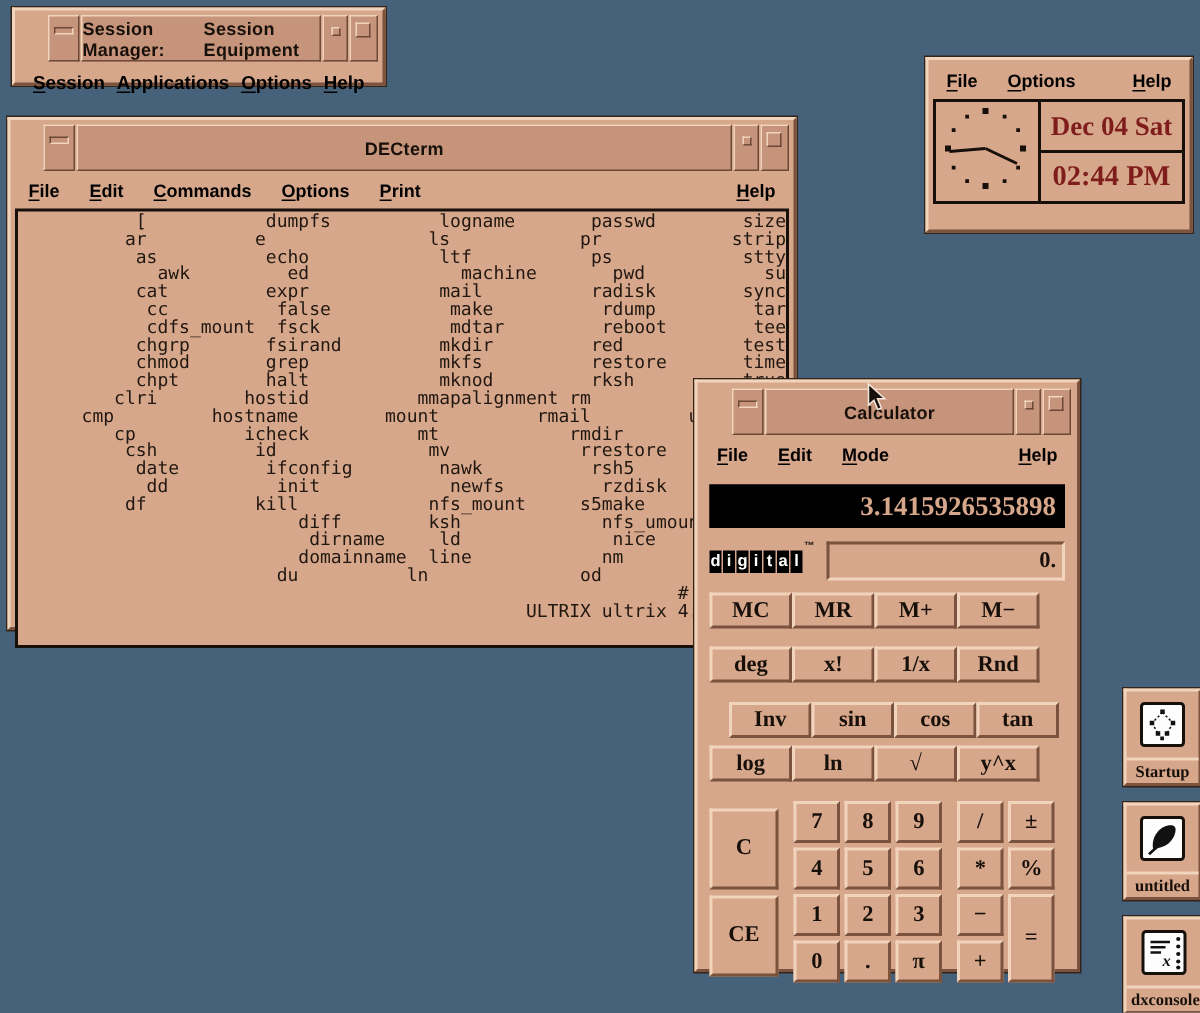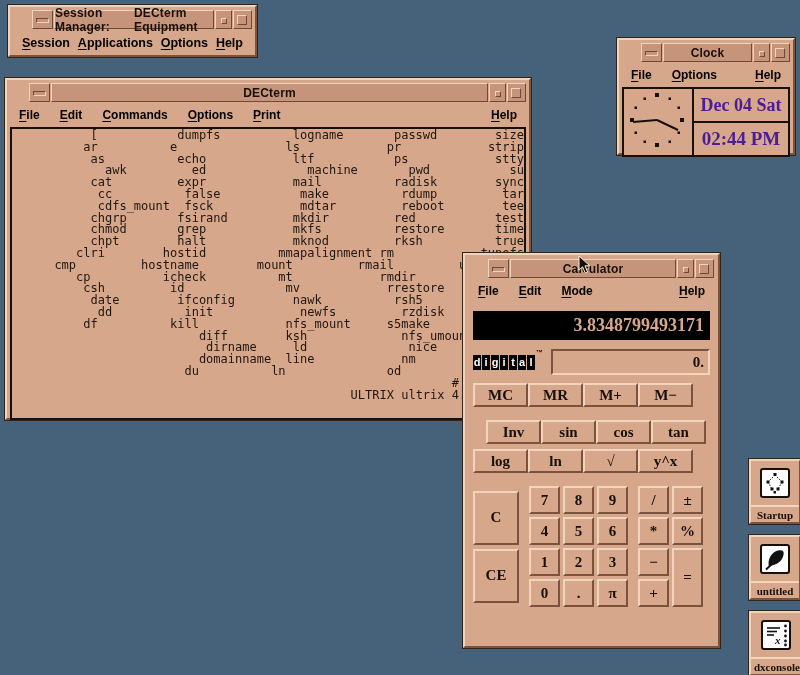--- a/index.html
+++ b/index.html
@@ -9,21 +9,21 @@
     font-family:"Liberation Sans",sans-serif;
     -webkit-font-smoothing:none;
   }
   .window{
     position:absolute;background:#d7a78b;
     border:2px solid;border-color:#f1d4bc #7a523d #7a523d #f1d4bc;
     box-shadow:0 0 0 1px #33241a;
     padding:3px;box-sizing:border-box;
   }
   .titlebar{
-    display:flex;align-items:stretch;height:19px;gap:1px;margin-bottom:2px;padding-left:19px;
+    display:flex;align-items:stretch;height:31px;gap:1px;margin-bottom:2px;padding-left:19px;
   }
   .tb-piece{
     background:#c6947a;
     border:1px solid;border-color:#f1d4bc #6d4936 #6d4936 #f1d4bc;
   }
   .wm-btn{width:19px;position:relative;}
   .wm-btn::after{content:"";position:absolute;left:3px;right:3px;top:7px;height:3px;
     background:#c6947a;border:1px solid;border-color:#6d4936 #f1d4bc #f1d4bc #6d4936;}
   .title-text{
     flex:1;display:flex;align-items:center;justify-content:center;
@@ -60,21 +60,21 @@
   
   #session-manager{left:8px;top:5px;width:249px;height:52px;}
   #session-manager .menubar{height:24px;justify-content:space-between;gap:0;font-size:12.5px;}
 
   
   #clock{left:617px;top:38px;width:178px;height:117px;}
   #clock-body{display:flex;border:2px solid #17100a;height:66px;margin-top:1px;background:#d7a78b;}
   #clock-analog{width:68px;border-right:2px solid #17100a;position:relative;}
   #clock-digital{flex:1;display:flex;flex-direction:column;}
   .clock-cell{flex:1;display:flex;align-items:center;justify-content:center;
-    font-family:"Liberation Serif",serif;font-weight:bold;color:#4c1d95;}
+    font-family:"Liberation Serif",serif;font-weight:bold;color:#7f1d1d;}
   #clock-date{border-bottom:2px solid #17100a;font-size:18px;}
   #clock-time{font-size:19px;}
 
   
   #calculator{left:463px;top:253px;width:257px;height:395px;padding:4px;}
   #calc-display{
     margin:9px 4px 0 4px;height:27px;background:#000;
     display:flex;align-items:center;justify-content:flex-end;padding:0 5px;
     font-family:"Liberation Serif",serif;font-weight:bold;font-size:18px;color:#d7a78b;
     border:1px solid #000;
@@ -134,21 +134,21 @@
 </style>
 </head>
 <body>
 
 <div class="window" id="session-manager">
   <div class="titlebar">
     <div class="tb-piece wm-btn"></div>
     <div class="tb-piece title-text">
       <span>Session Manager:</span>
       <span style="width:14px"></span>
-      <span>DECterm Equipment</span>
+      <span>Session Equipment</span>
     </div>
     <div class="tb-piece min-btn"></div>
     <div class="tb-piece max-btn"></div>
   </div>
   <div class="menubar">
       <span class="menu-item"><span class="mn">S</span>ession</span>
       <span class="menu-item"><span class="mn">A</span>pplications</span>
       <span class="menu-item"><span class="mn">O</span>ptions</span>
       <span class="menu-item"><span class="mn">H</span>elp</span>
     </div>
@@ -193,26 +193,20 @@
 dirname     ld              nice          sh
 domainname  line            nm            sh5
 du          ln              od            shexp
 # uname -a
 ULTRIX ultrix 4.5 0 RISC
 # <span class="cursor-block"></span></pre>
   </div>
 </div>
 
 <div class="window" id="clock">
-  <div class="titlebar">
-    <div class="tb-piece wm-btn"></div>
-    <div class="tb-piece title-text">Clock</div>
-    <div class="tb-piece min-btn"></div>
-    <div class="tb-piece max-btn"></div>
-  </div>
   <div class="menubar">
     <span style="display:flex;gap:20px;">
         <span class="menu-item"><span class="mn">F</span>ile</span>
         <span class="menu-item"><span class="mn">O</span>ptions</span>
       </span>
     <span class="menu-item menu-help"><span class="mn">H</span>elp</span>
   </div>
   <div id="clock-body">
     <div id="clock-analog">
       <svg width="66" height="62" viewBox="0 0 66 62">
@@ -248,21 +242,21 @@
   </div>
   <div class="menubar">
     <span style="display:flex;gap:20px;">
         <span class="menu-item"><span class="mn">F</span>ile</span>
         <span class="menu-item"><span class="mn">E</span>dit</span>
         <span class="menu-item"><span class="mn">M</span>ode</span>
       </span>
     <span class="menu-item menu-help"><span class="mn">H</span>elp</span>
   </div>
 
-  <div id="calc-display">3.8348799493171</div>
+  <div id="calc-display">3.1415926535898</div>
 
   <div id="calc-logo-row">
     <div id="digital-logo">
         <div class="logo-letter">d</div>
         <div class="logo-letter">i</div>
         <div class="logo-letter">g</div>
         <div class="logo-letter">i</div>
         <div class="logo-letter">t</div>
         <div class="logo-letter">a</div>
         <div class="logo-letter">l</div>
@@ -270,20 +264,26 @@
     <span id="logo-tm">™</span>
     <div id="calc-entry">0.</div>
   </div>
 
   <div id="calc-func">
       <div class="func-row" id="fr0">
         <div class="calc-btn">MC</div>
         <div class="calc-btn">MR</div>
         <div class="calc-btn">M+</div>
         <div class="calc-btn">M−</div>
+      </div>
+      <div class="func-row" id="fr1">
+        <div class="calc-btn">deg</div>
+        <div class="calc-btn">x!</div>
+        <div class="calc-btn">1/x</div>
+        <div class="calc-btn">Rnd</div>
       </div>
       <div class="func-row" id="fr2">
         <div class="calc-btn">Inv</div>
         <div class="calc-btn">sin</div>
         <div class="calc-btn">cos</div>
         <div class="calc-btn">tan</div>
       </div>
       <div class="func-row" id="fr3">
         <div class="calc-btn">log</div>
         <div class="calc-btn">ln</div>

